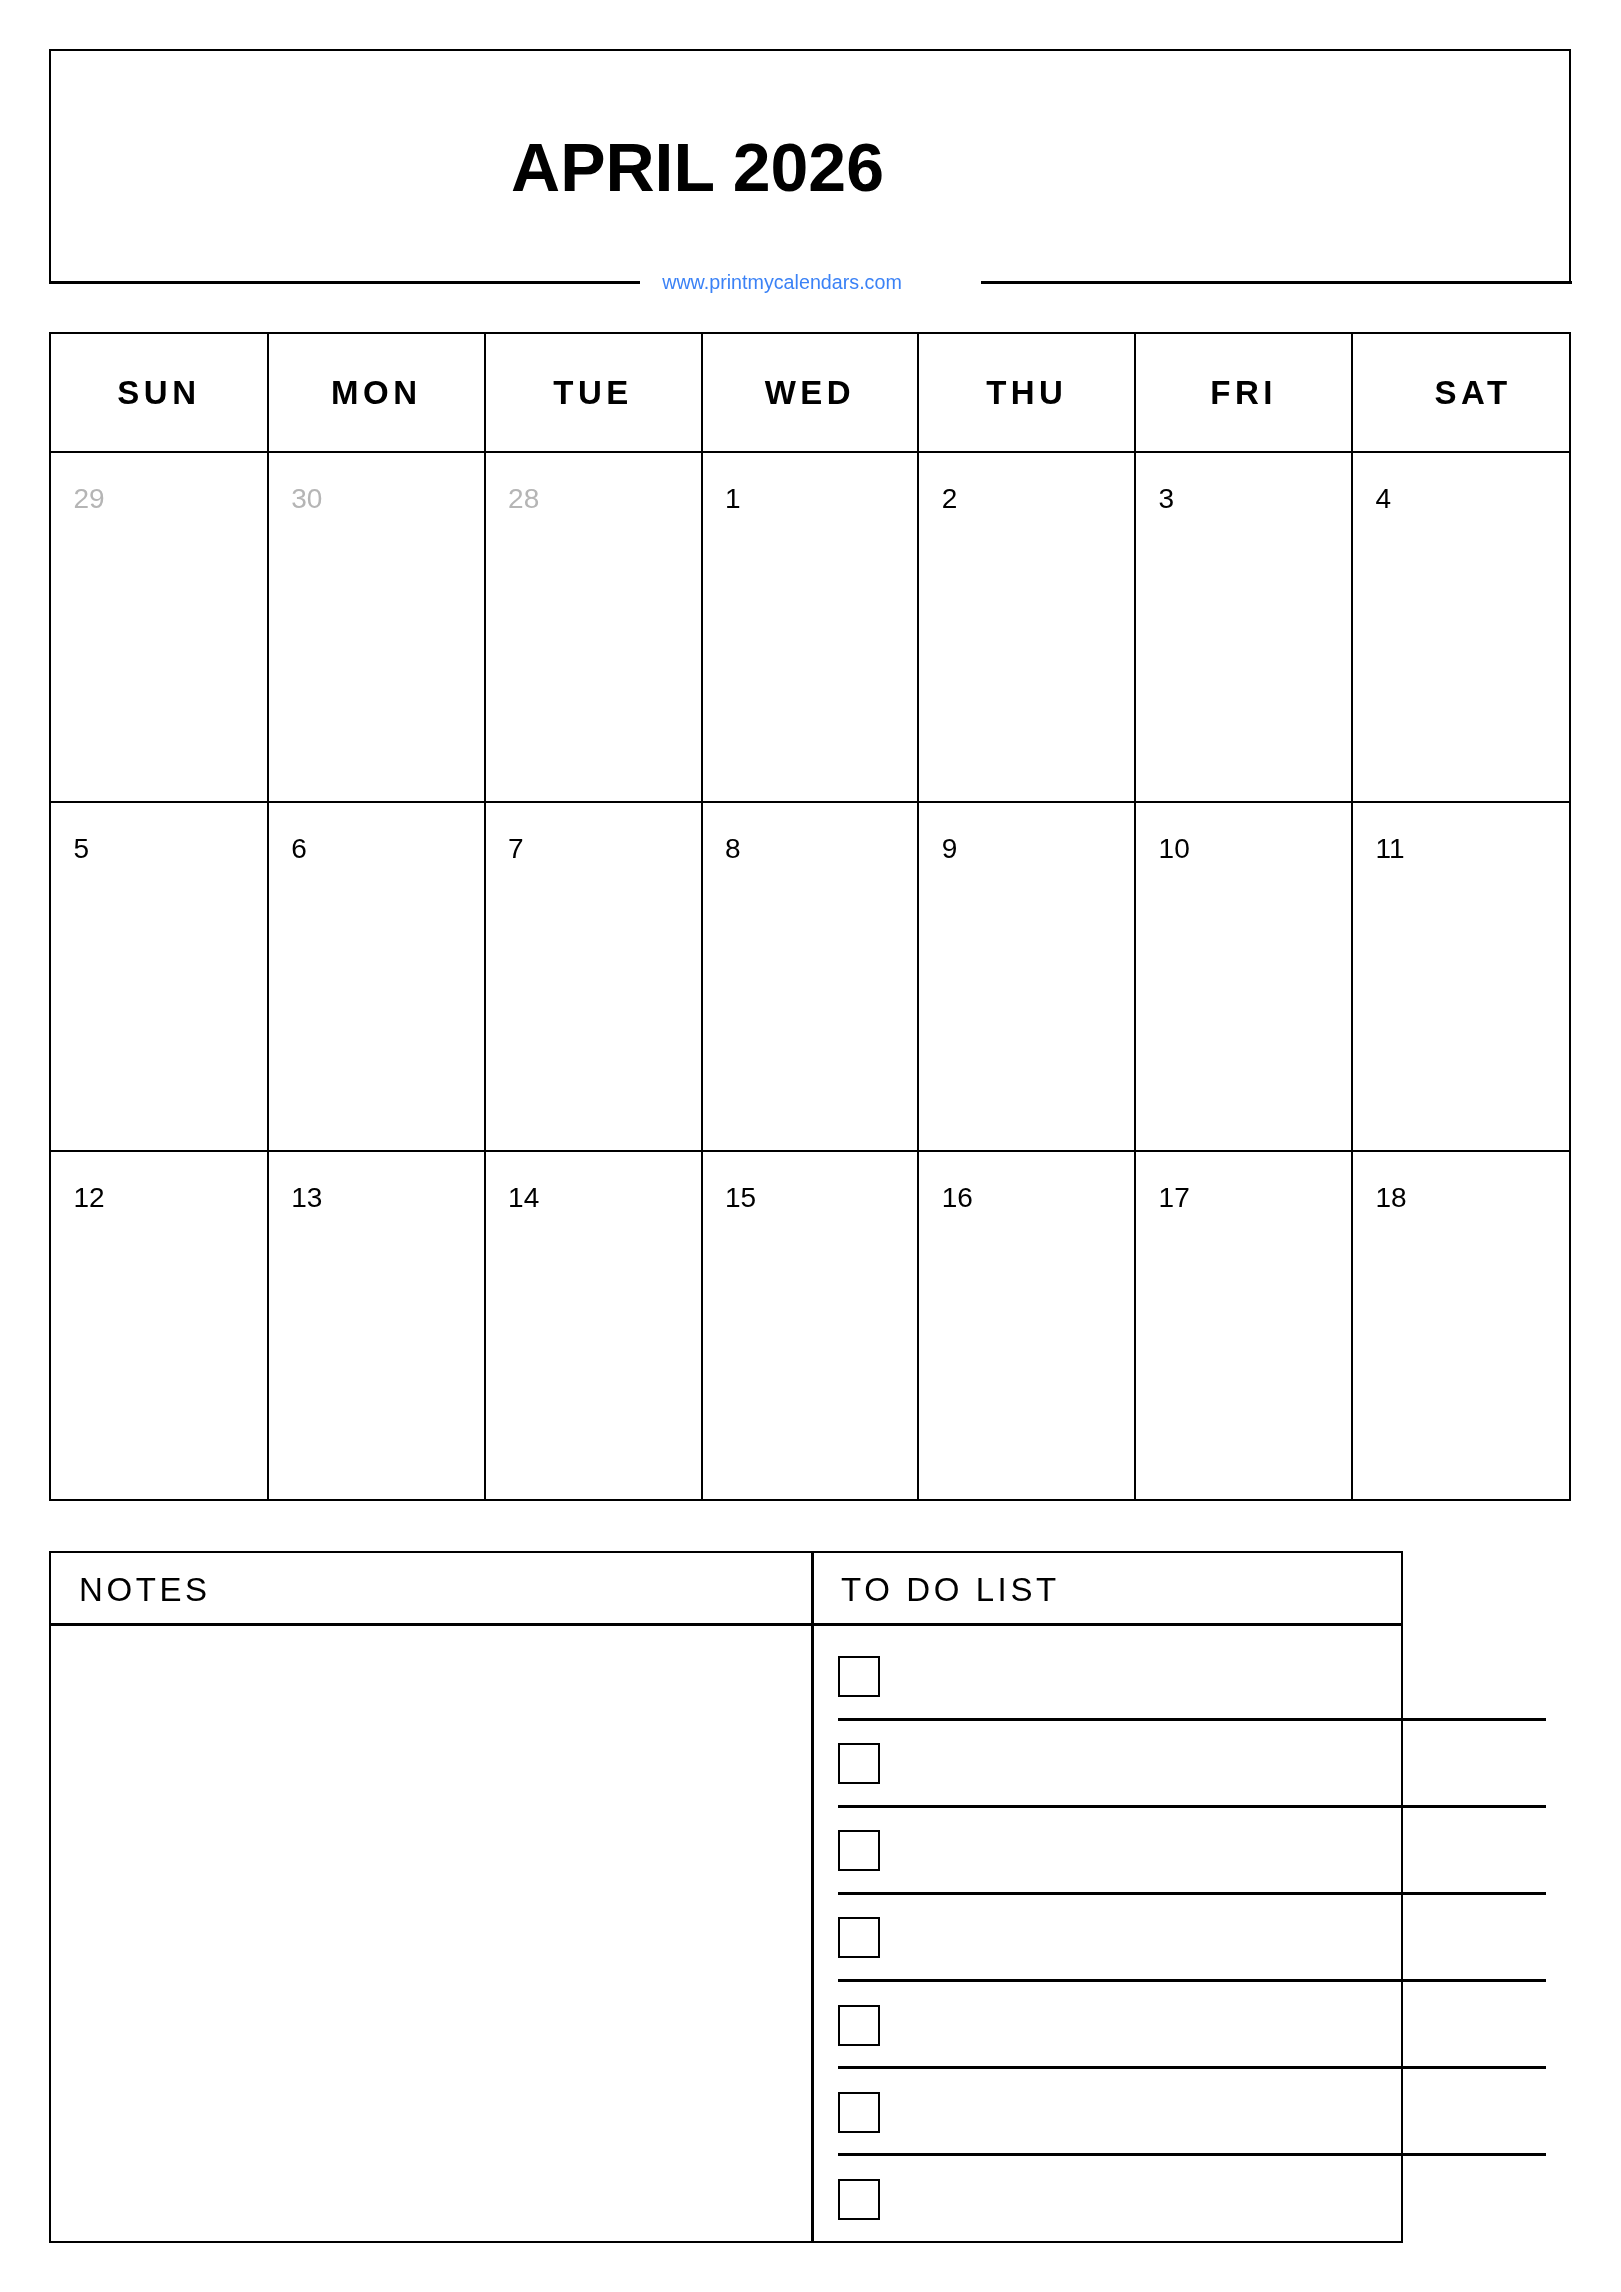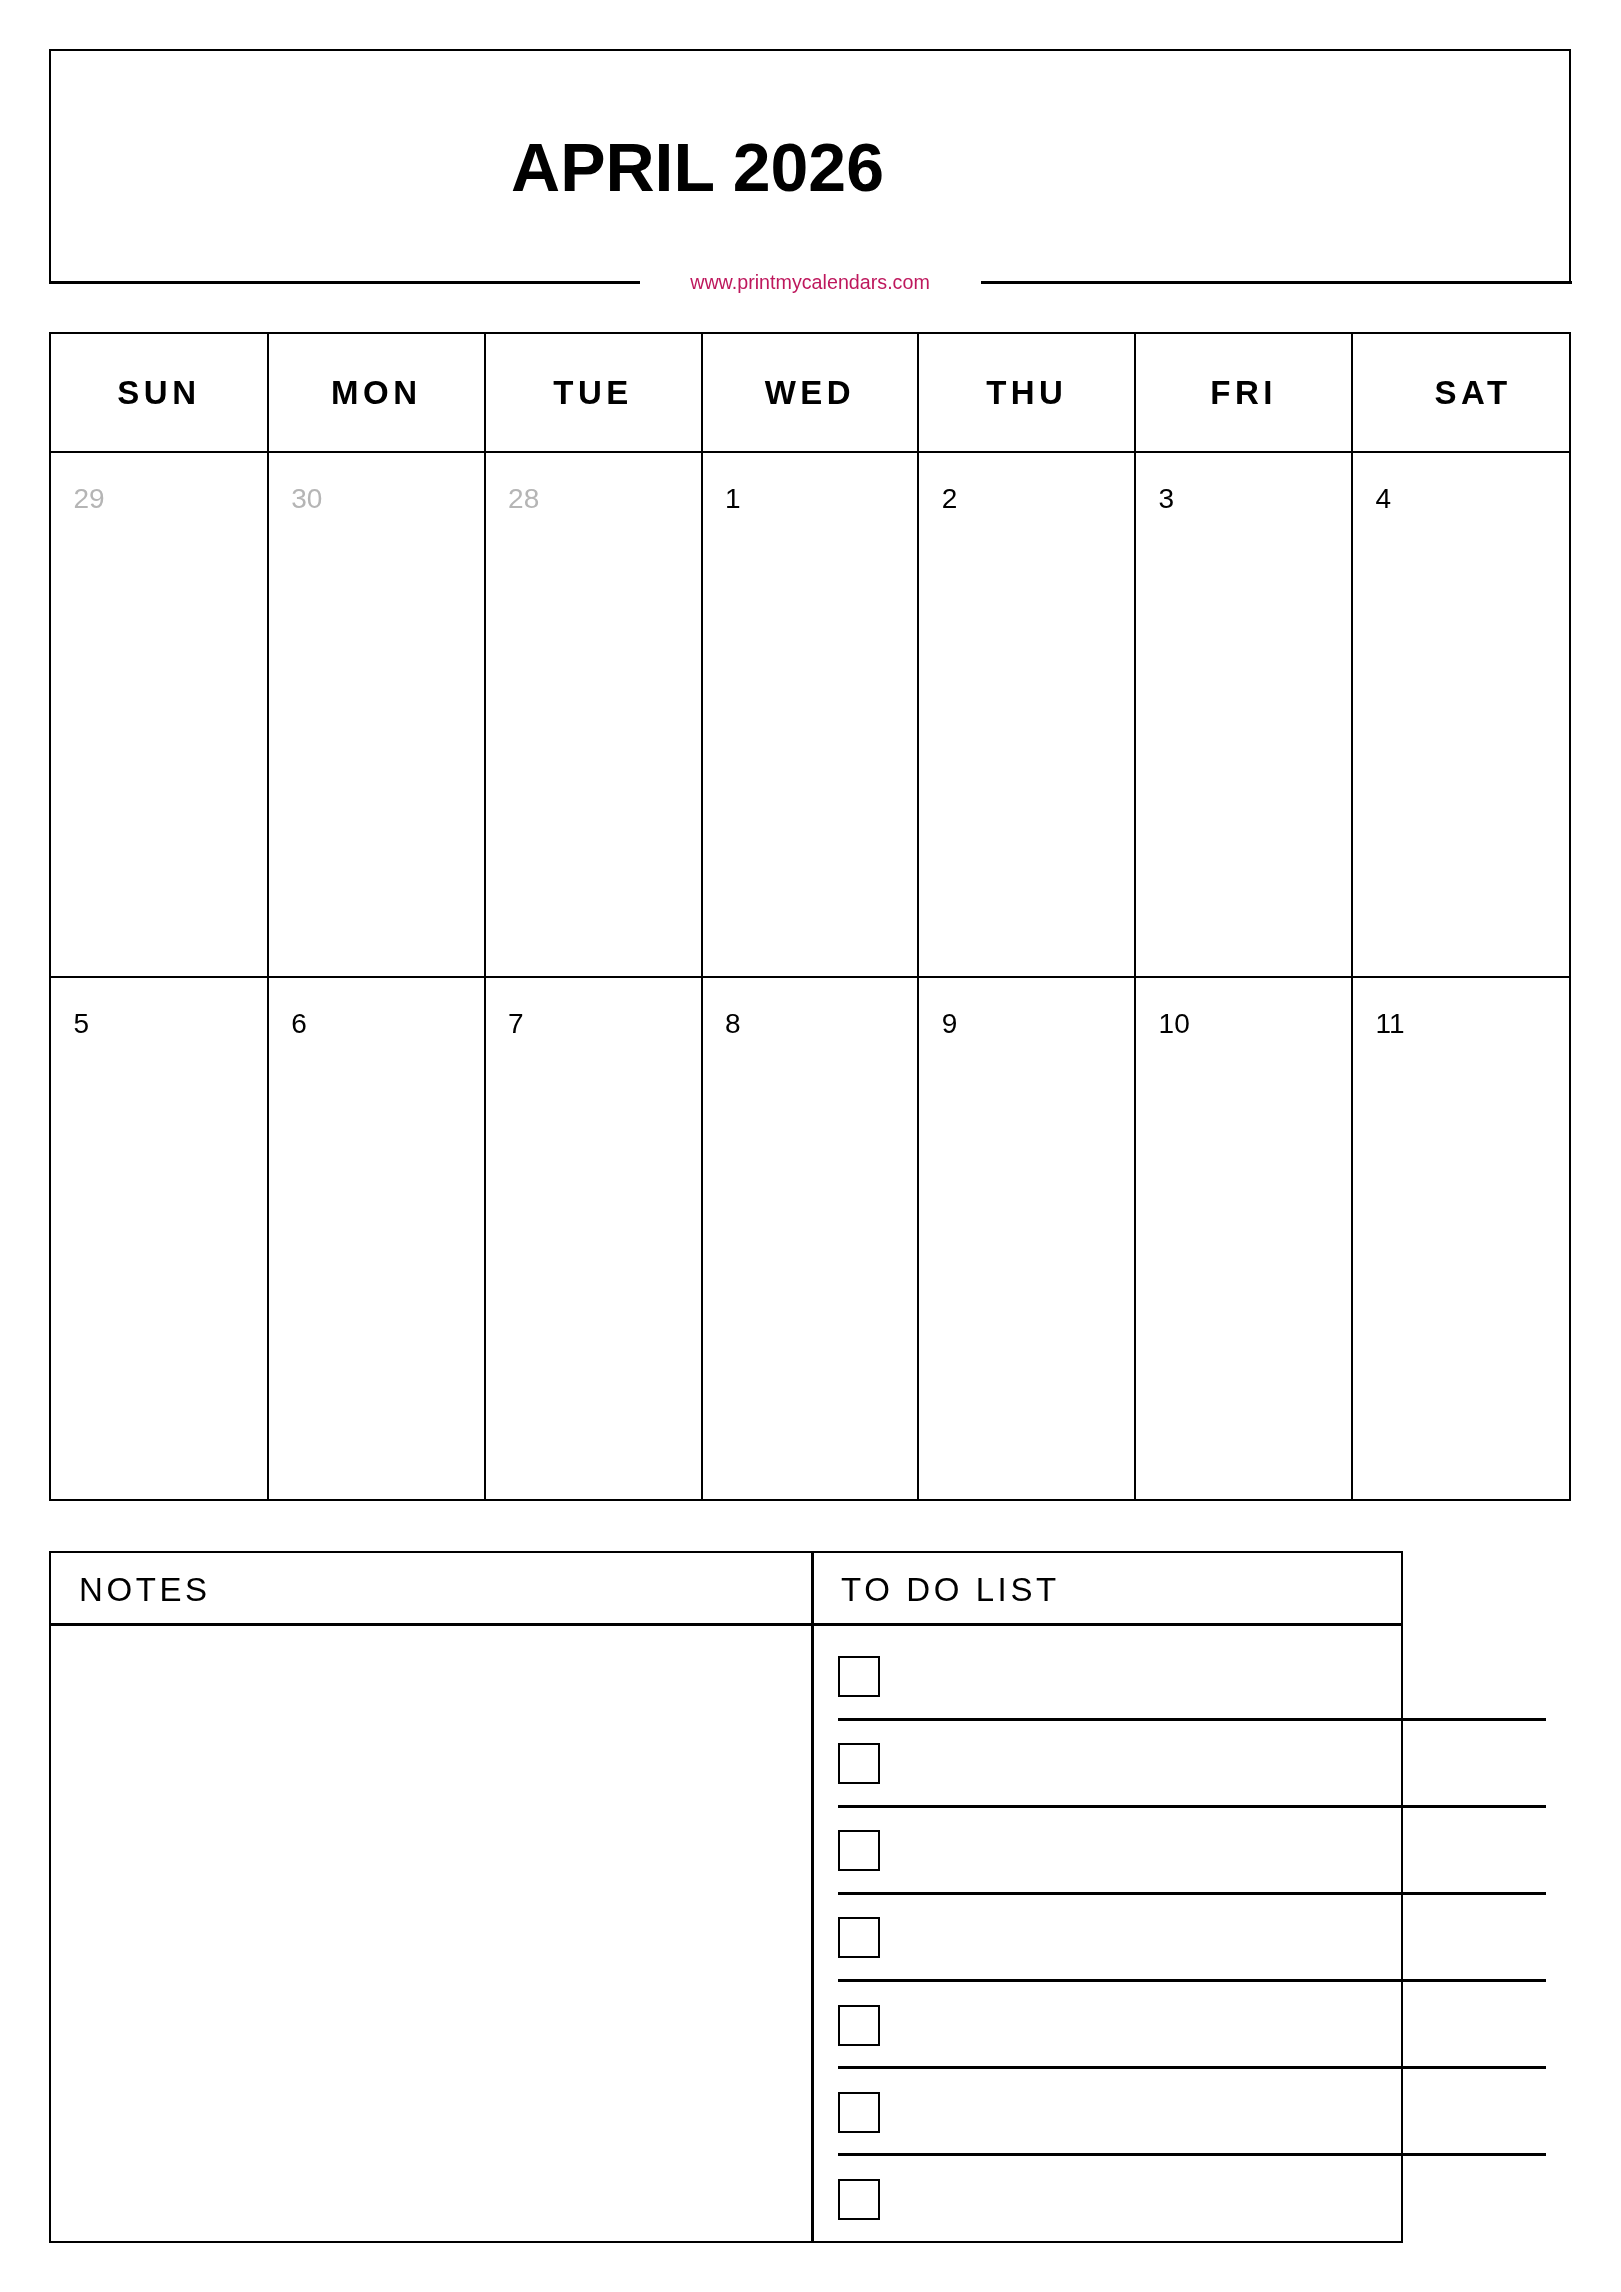--- a/index.html
+++ b/index.html
@@ -6,22 +6,22 @@
   body { width:1621px; height:2293px; position:relative; overflow:hidden;
          font-family:"Liberation Sans", "DejaVu Sans", sans-serif; color:#000; }
 
   
   .title-box { position:absolute; left:49px; top:49px; width:1522px; height:235px;
                box-sizing:border-box; border:2.7px solid #000; border-bottom:none; }
   .title-bottom-left { position:absolute; left:49px; top:281px; width:591px; height:2.7px; background:#000; }
   .title-bottom-right { position:absolute; left:981px; top:281px; width:591px; height:2.7px; background:#000; }
   .title-text { position:absolute; left:49px; top:124px; width:1297px; text-align:center;
                 font-size:68px; font-weight:bold; line-height:86px; letter-spacing:0px; }
-  .site-url { position:absolute; left:640px; top:270px; width:340px; text-align:center;
-              font-size:19.7px; line-height:25px; color:#be185d; }
+  .site-url { position:absolute; left:612px; top:270px; width:340px; text-align:center;
+              font-size:19.7px; line-height:25px; color:#3b82f6; }
 
   
   .grid { position:absolute; left:49px; top:332px; width:1522px; height:1169px;
           box-sizing:border-box; border:2.7px solid #000; }
   .grid table { border-collapse:collapse; width:100%; height:100%; table-layout:fixed; }
   .grid th, .grid td { border:2.2px solid #000; padding:0; }
   .grid tr:first-child th { border-top:none; }
   .grid tr th:first-child, .grid tr td:first-child { border-left:none; }
   .grid tr th:last-child, .grid tr td:last-child { border-right:none;padding-left:24px; }
   .grid tr:last-child td { border-bottom:none; }
@@ -106,20 +106,43 @@
           <td>
             <span class="day-num">9</span>
           </td>
           <td>
             <span class="day-num">10</span>
           </td>
           <td>
             <span class="day-num">11</span>
           </td>
         </tr>
+        <tr>
+          <td>
+            <span class="day-num">12</span>
+          </td>
+          <td>
+            <span class="day-num">13</span>
+          </td>
+          <td>
+            <span class="day-num">14</span>
+          </td>
+          <td>
+            <span class="day-num">15</span>
+          </td>
+          <td>
+            <span class="day-num">16</span>
+          </td>
+          <td>
+            <span class="day-num">17</span>
+          </td>
+          <td>
+            <span class="day-num">18</span>
+          </td>
+        </tr>
       </tbody>
   </table>
 </div>
 
 <div class="bottom-box">
   <div class="bottom-divider-v"></div>
   <div class="bottom-divider-h"></div>
   <div class="section-label notes-label">NOTES</div>
   <div class="section-label todo-label">TO DO LIST</div>
   <div class="notes-area"></div>

